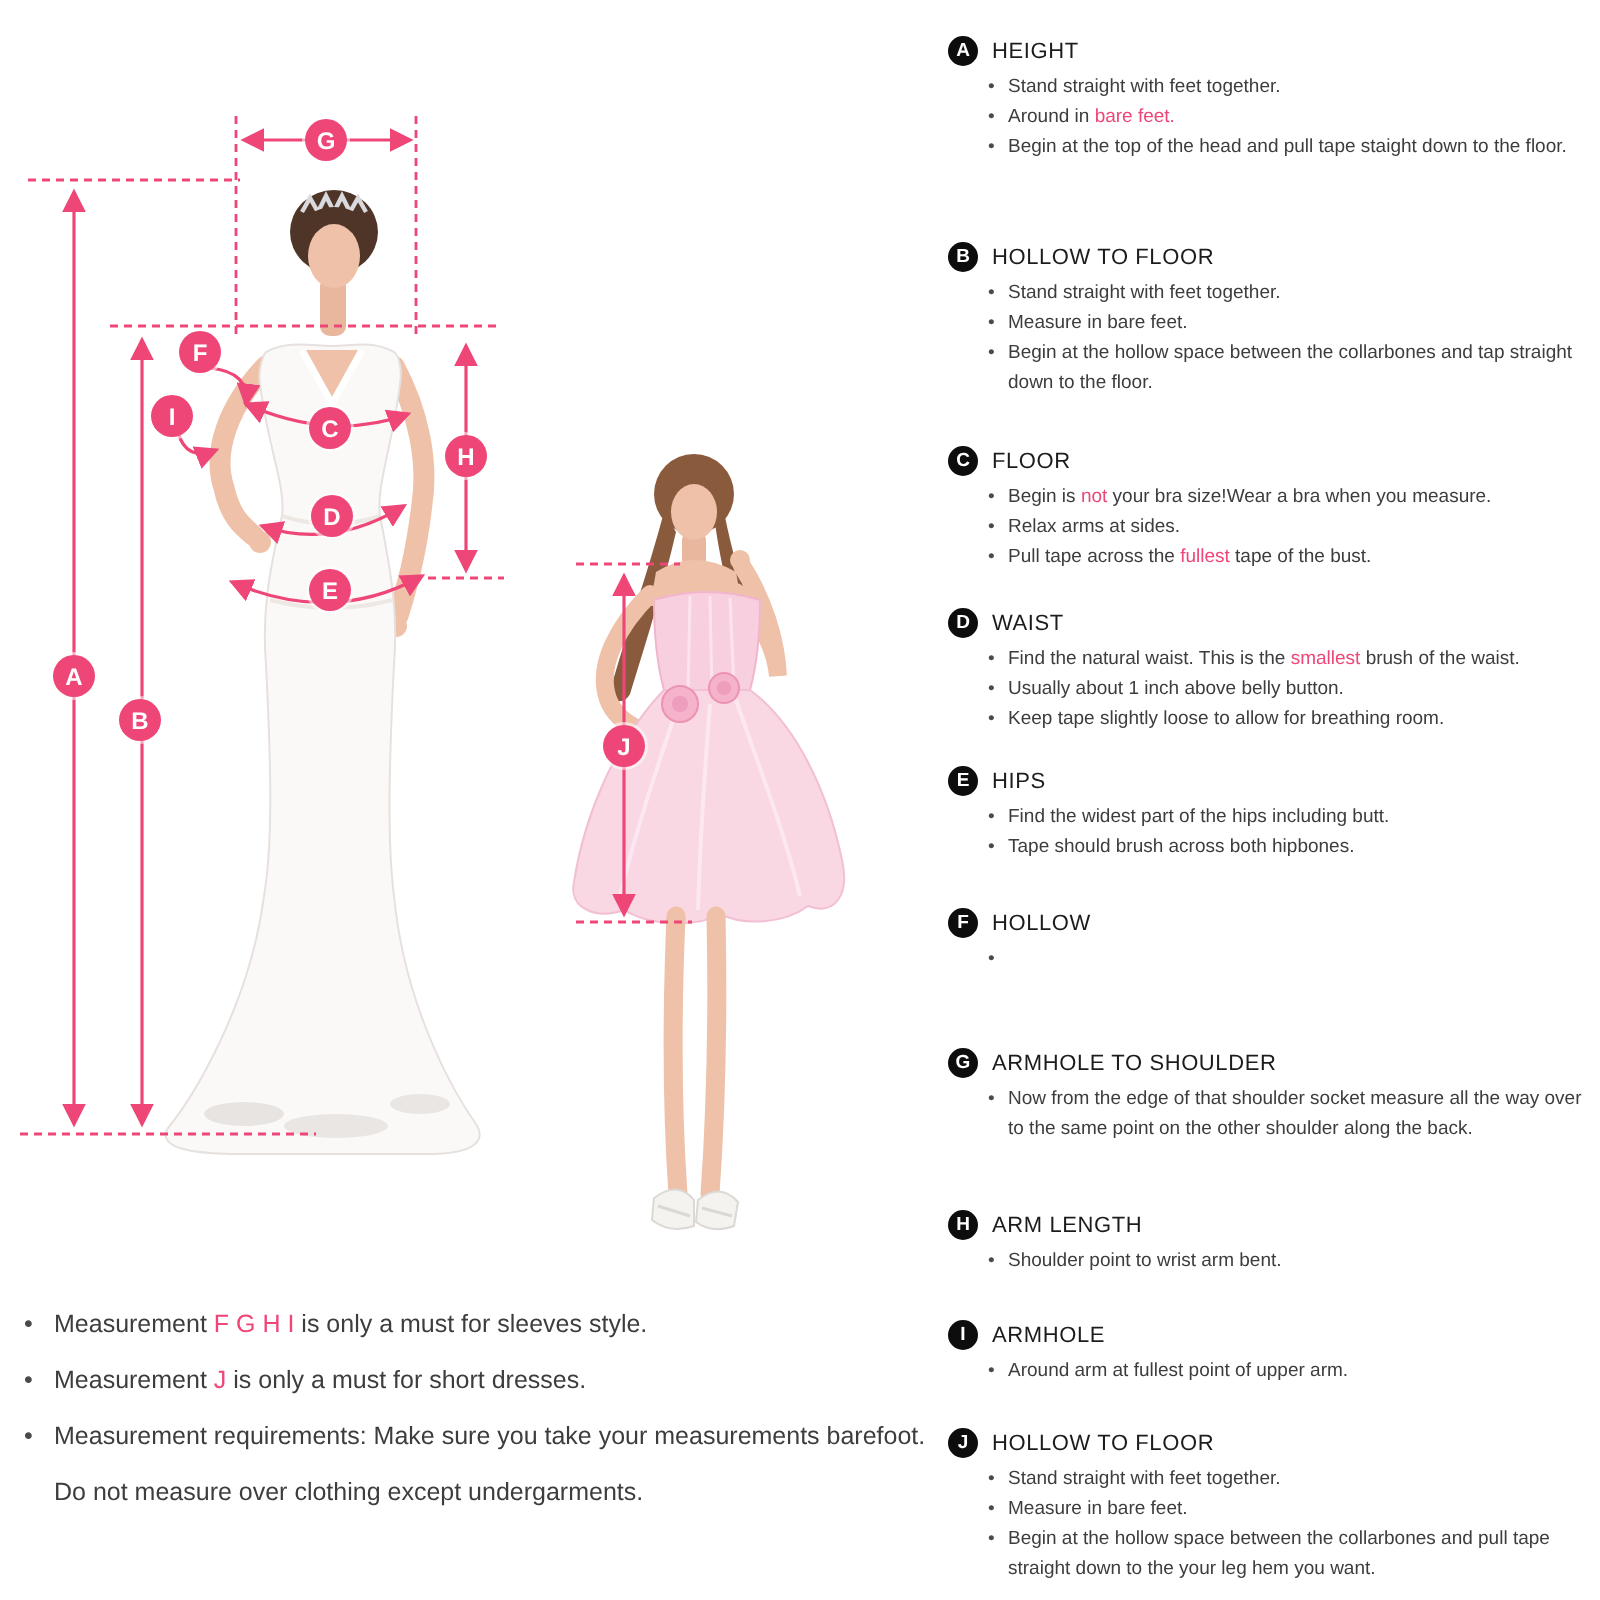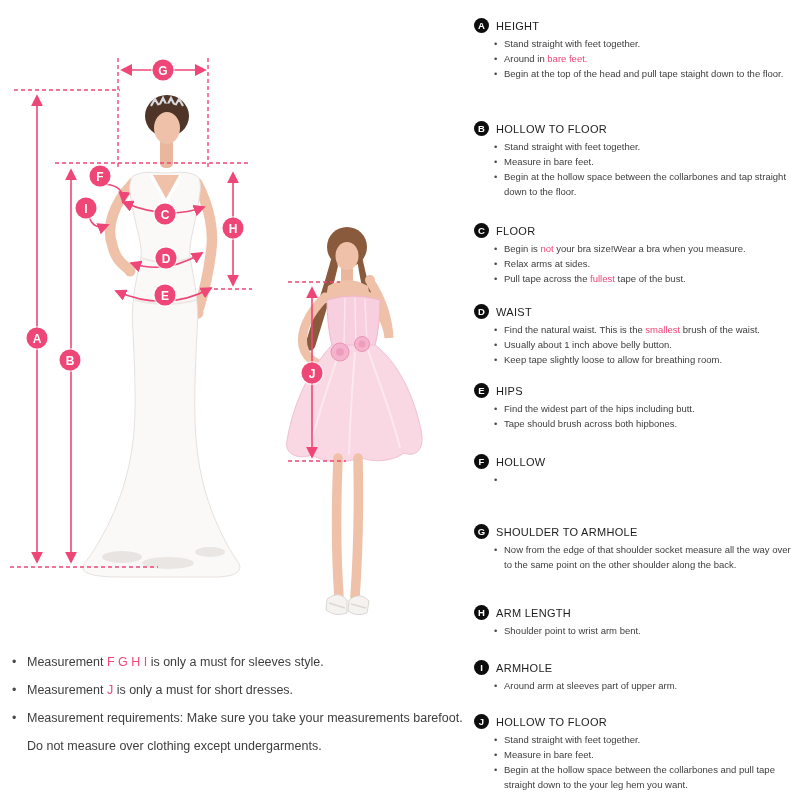--- a/index.html
+++ b/index.html
@@ -234,42 +234,42 @@
           <span class="badge">F</span>
           <span class="sec-title">HOLLOW</span>
         </div>
         <ul class="sec-bullets">
           <li><span class="dot">•</span></li>
         </ul>
       </div>
       <div class="section" style="top: 524px;">
         <div class="sec-head">
           <span class="badge">G</span>
-          <span class="sec-title">SHOULDER TO ARMHOLE</span>
+          <span class="sec-title">ARMHOLE TO SHOULDER</span>
         </div>
         <ul class="sec-bullets">
           <li><span class="dot">•</span><span>Now from the edge of that shoulder socket measure all the way over to the same point on the other shoulder along the back.</span></li>
         </ul>
       </div>
       <div class="section" style="top: 605px;">
         <div class="sec-head">
           <span class="badge">H</span>
           <span class="sec-title">ARM LENGTH</span>
         </div>
         <ul class="sec-bullets">
           <li><span class="dot">•</span><span>Shoulder point to wrist arm bent.</span></li>
         </ul>
       </div>
       <div class="section" style="top: 660px;">
         <div class="sec-head">
           <span class="badge">I</span>
           <span class="sec-title">ARMHOLE</span>
         </div>
         <ul class="sec-bullets">
-          <li><span class="dot">•</span><span>Around arm at sleeves part of upper arm.</span></li>
+          <li><span class="dot">•</span><span>Around arm at fullest point of upper arm.</span></li>
         </ul>
       </div>
       <div class="section" style="top: 714px;">
         <div class="sec-head">
           <span class="badge">J</span>
           <span class="sec-title">HOLLOW TO FLOOR</span>
         </div>
         <ul class="sec-bullets">
           <li><span class="dot">•</span><span>Stand straight with feet together.</span></li>
           <li><span class="dot">•</span><span>Measure in bare feet.</span></li>

